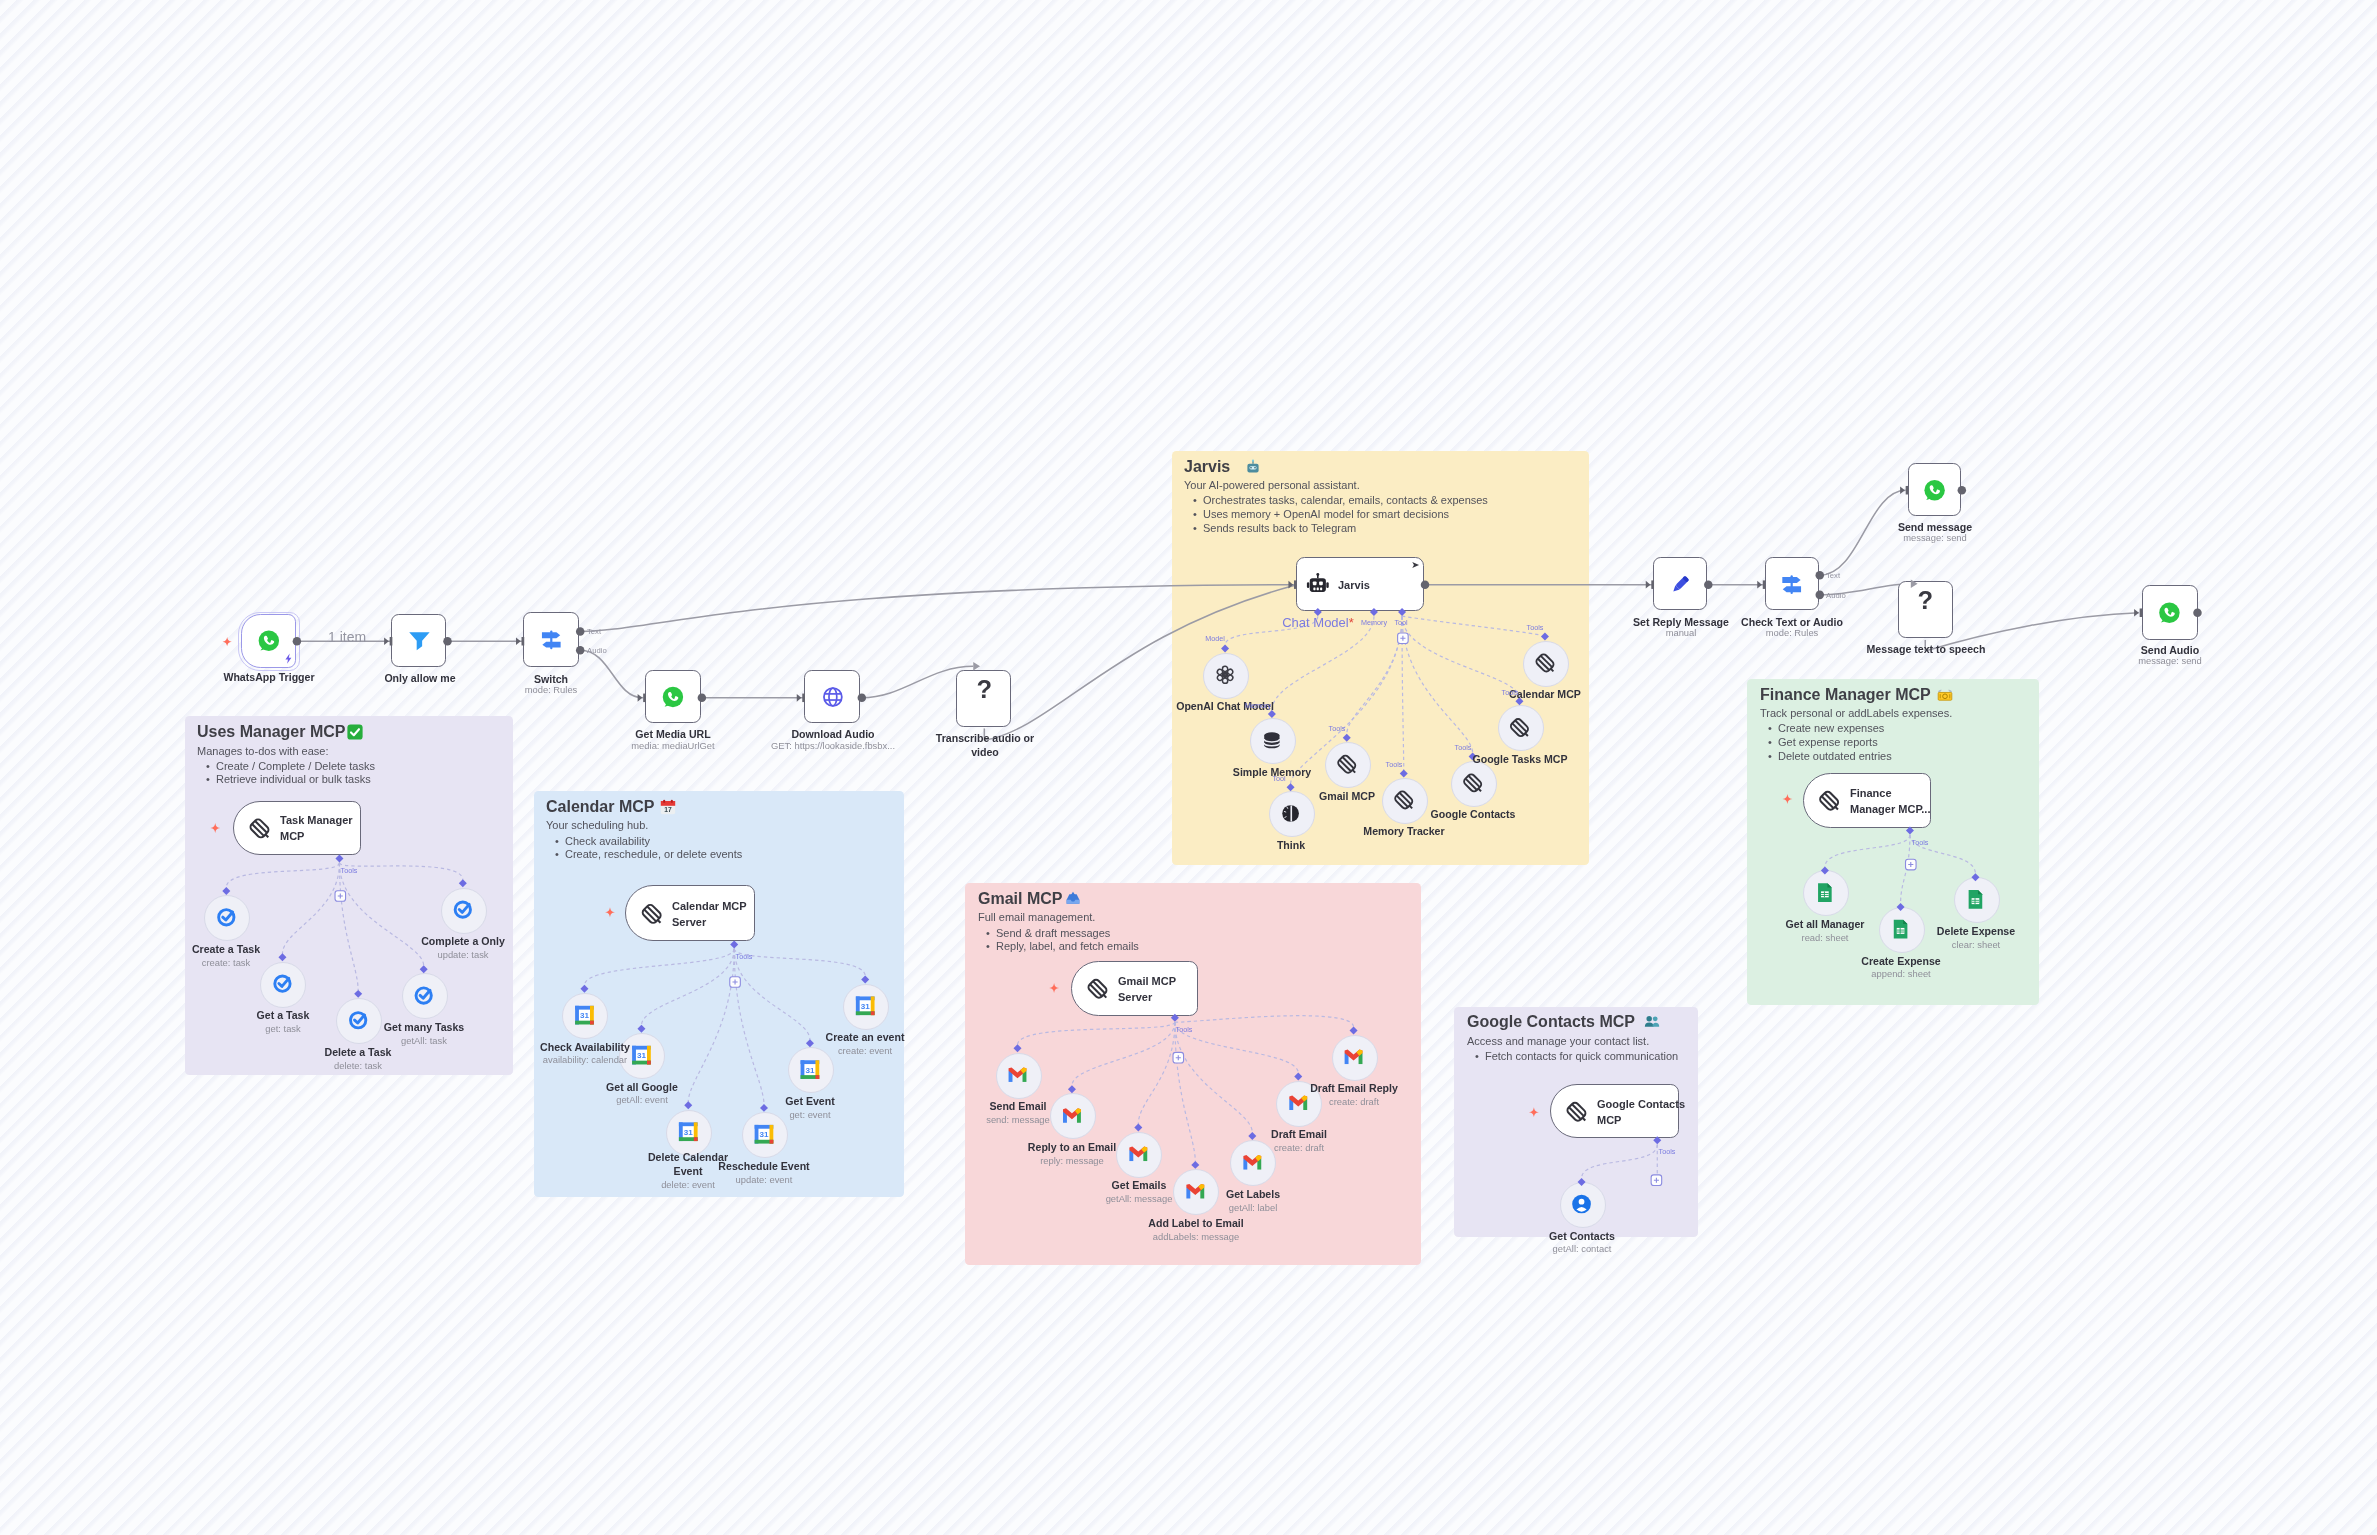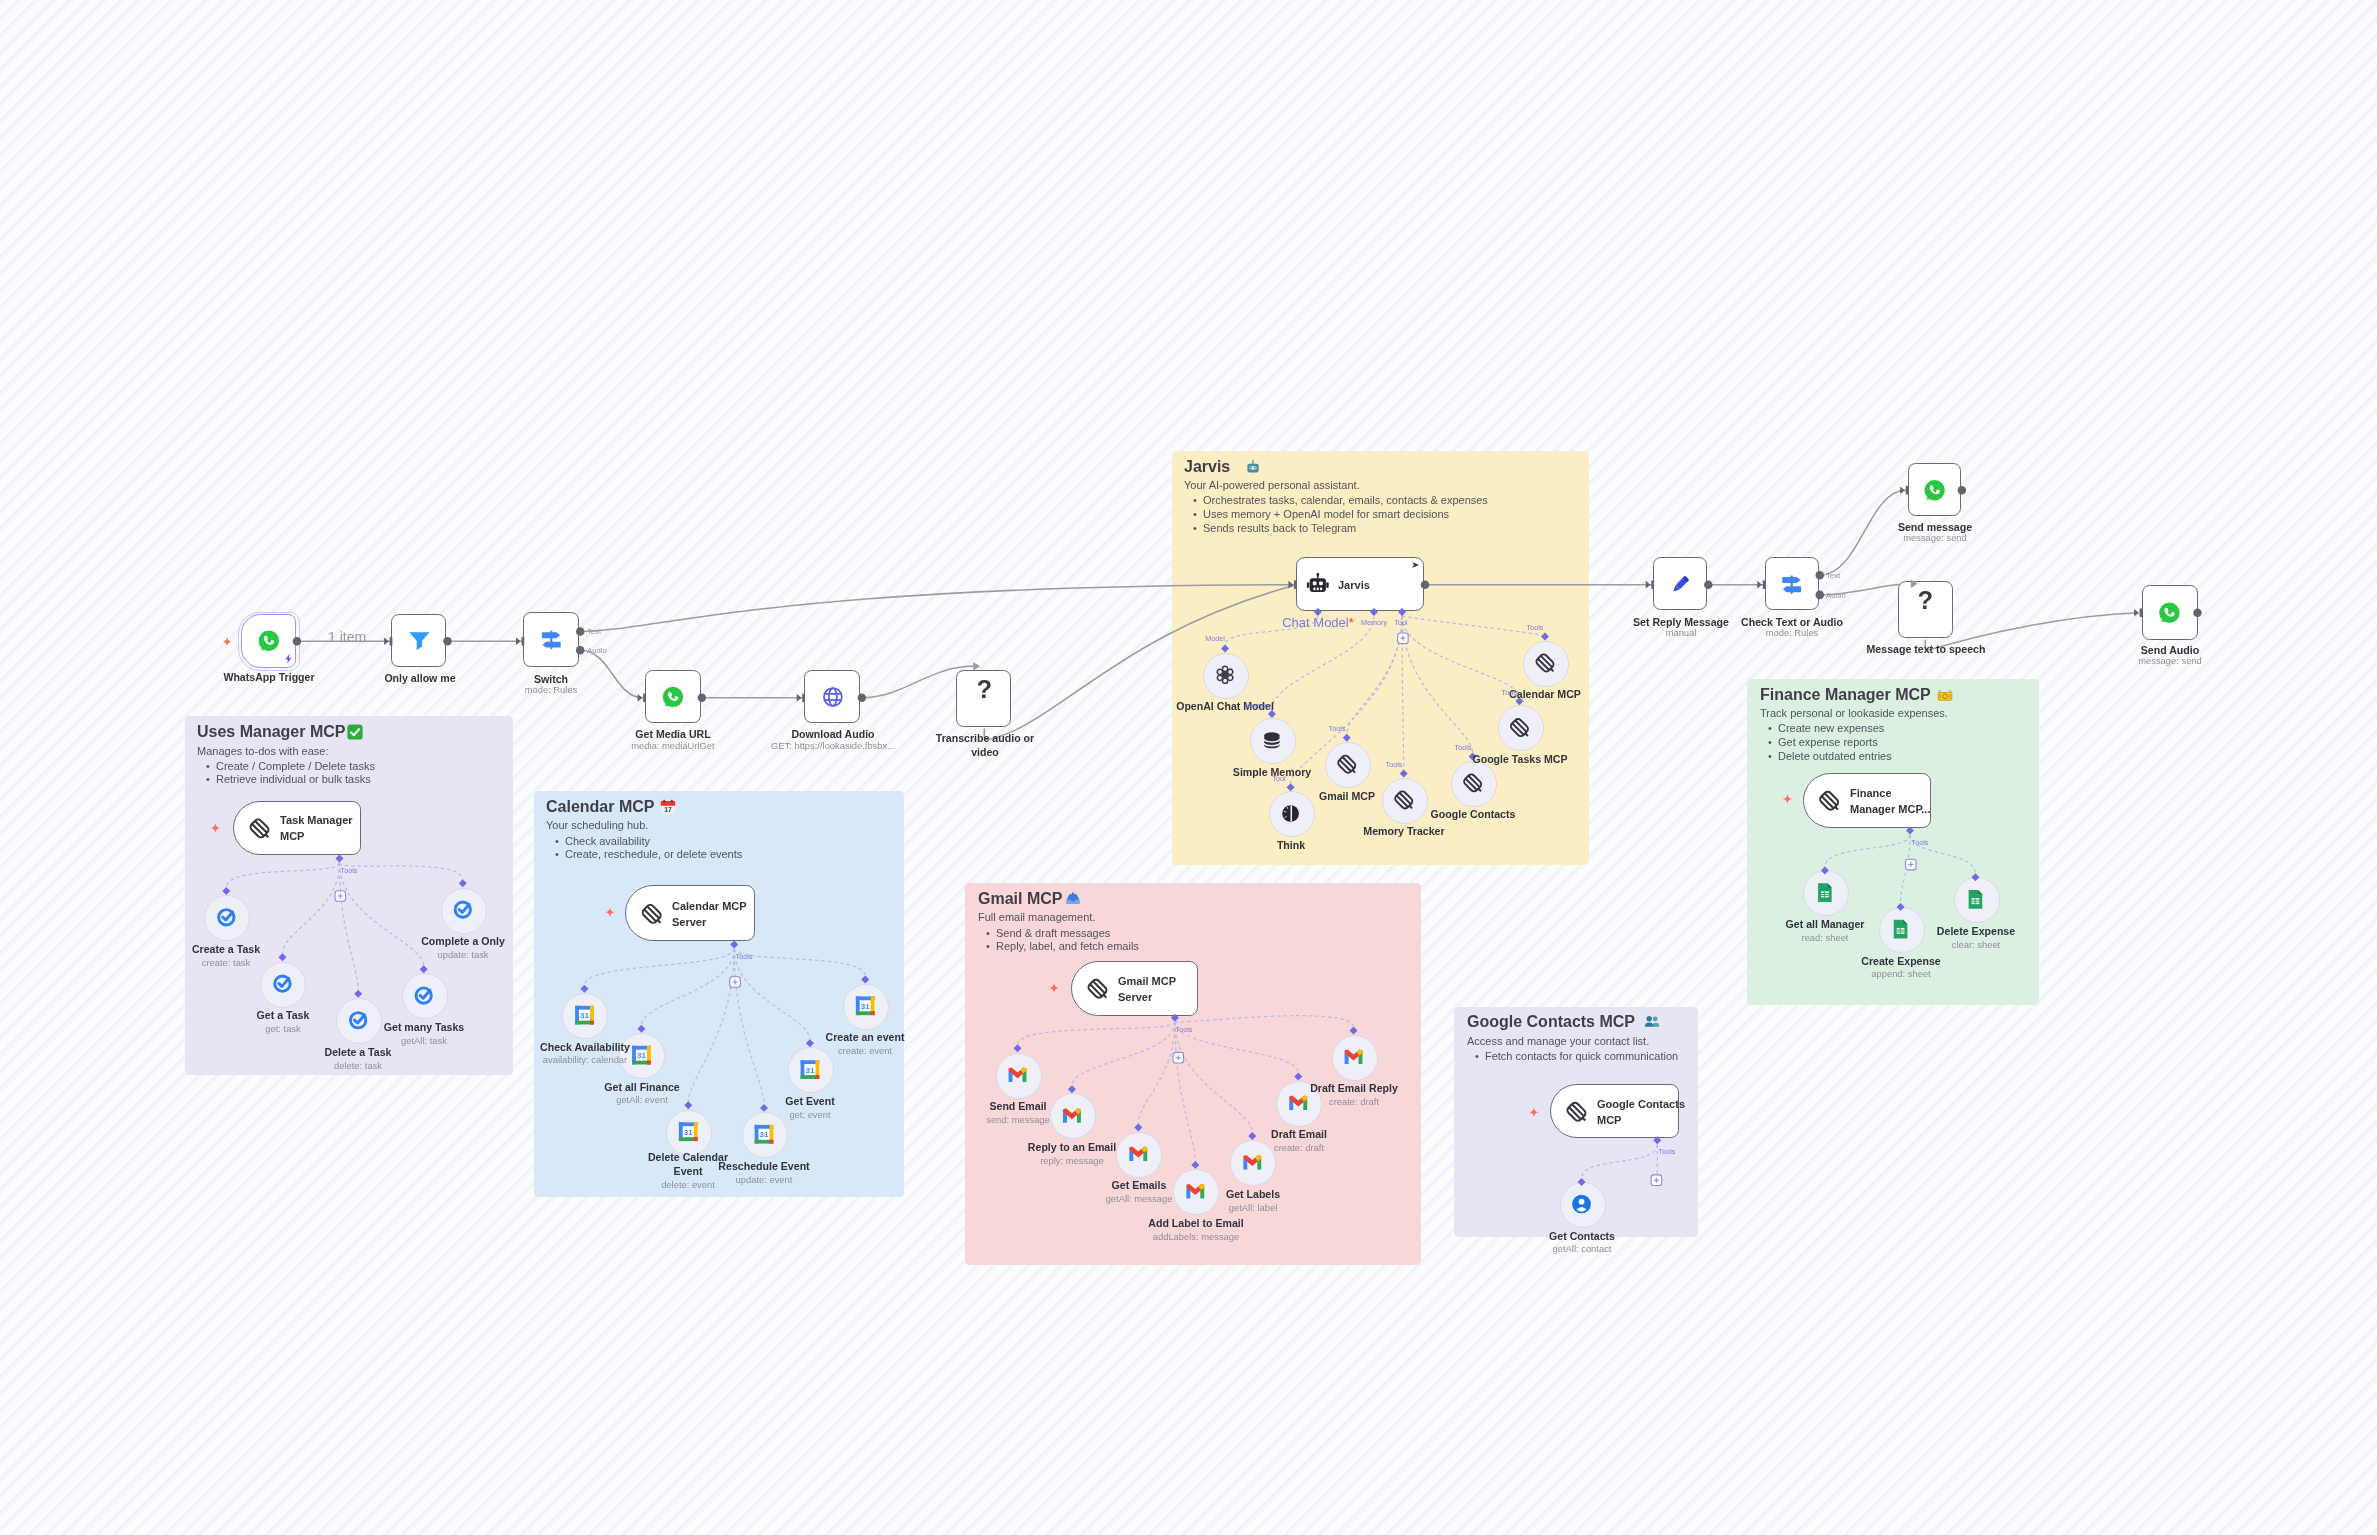--- a/index.html
+++ b/index.html
@@ -45,21 +45,21 @@
     <div class="sticky" style="left:1747px;top:679px;width:292px;height:326px;background:#DCF0E2"></div>
     <div class="st-title" style="left:1760px;top:686px">Finance Manager MCP</div>
     <svg style="position:absolute;left:1937px;top:687px;z-index:2" width="16" height="16" viewBox="0 0 20 20">
       <path d="M1,6.5 Q2,2.5 6,3.5 Q5,5.5 3.5,6.5 Z" fill="#B0BEC5"></path>
       <path d="M19,6.5 Q18,2.5 14,3.5 Q15,5.5 16.5,6.5 Z" fill="#B0BEC5"></path>
       <rect x="1.5" y="6.8" width="17" height="9.7" rx="1.2" fill="#FFCA28" stroke="#C49000" stroke-width="1"></rect>
       <circle cx="10" cy="11.6" r="2.9" fill="none" stroke="#A87E00" stroke-width="1.2"></circle>
       <line x1="4" y1="9" x2="4" y2="14.2" stroke="#A87E00" stroke-width="1"></line>
       <line x1="16" y1="9" x2="16" y2="14.2" stroke="#A87E00" stroke-width="1"></line>
     </svg>
-    <div class="st-para" style="left:1760px;top:707px">Track personal or lookaside expenses.</div>
+    <div class="st-para" style="left:1760px;top:707px">Track personal or addLabels expenses.</div>
     <div class="st-b" style="left:1768px;top:722px">•&nbsp;&nbsp;Create new expenses</div>
     <div class="st-b" style="left:1768px;top:736px">•&nbsp;&nbsp;Get expense reports</div>
     <div class="st-b" style="left:1768px;top:750px">•&nbsp;&nbsp;Delete outdated entries</div>
     <div class="sticky" style="left:1172px;top:451px;width:417px;height:414px;background:#FBEDC4"></div>
     <div class="st-title" style="left:1184px;top:458px">Jarvis</div>
     <svg style="position:absolute;left:1245px;top:459px;z-index:2" width="16" height="16" viewBox="0 0 20 20">
       <rect x="3" y="6" width="14" height="11" rx="2.5" fill="#4C8C9E"></rect>
       <rect x="5.5" y="9" width="9" height="4" rx="2" fill="#D7F2F8"></rect>
       <circle cx="7.5" cy="11" r="1" fill="#2A5560"></circle>
       <circle cx="12.5" cy="11" r="1" fill="#2A5560"></circle>
@@ -630,21 +630,21 @@
     <div class="nlabel" style="left:283px;top:1015px">Get a Task</div>
     <div class="nsub" style="left:283px;top:1028px">get: task</div>
     <div class="nlabel" style="left:358px;top:1052px">Delete a Task</div>
     <div class="nsub" style="left:358px;top:1065px">delete: task</div>
     <div class="nlabel" style="left:424px;top:1027px">Get many Tasks</div>
     <div class="nsub" style="left:424px;top:1040px">getAll: task</div>
     <div class="nlabel" style="left:463px;top:941px">Complete a Only</div>
     <div class="nsub" style="left:463px;top:954px">update: task</div>
     <div class="nlabel" style="left:585px;top:1047px">Check Availability</div>
     <div class="nsub" style="left:585px;top:1059px">availability: calendar</div>
-    <div class="nlabel" style="left:642px;top:1087px">Get all Finance</div>
+    <div class="nlabel" style="left:642px;top:1087px">Get all Google</div>
     <div class="nsub" style="left:642px;top:1099px">getAll: event</div>
     <div class="nlabel" style="left:688px;top:1157px">Delete Calendar</div>
     <div class="nlabel" style="left:688px;top:1171px">Event</div>
     <div class="nsub" style="left:688px;top:1184px">delete: event</div>
     <div class="nlabel" style="left:764px;top:1166px">Reschedule Event</div>
     <div class="nsub" style="left:764px;top:1179px">update: event</div>
     <div class="nlabel" style="left:810px;top:1101px">Get Event</div>
     <div class="nsub" style="left:810px;top:1114px">get: event</div>
     <div class="nlabel" style="left:865px;top:1037px">Create an event</div>
     <div class="nsub" style="left:865px;top:1050px">create: event</div>

